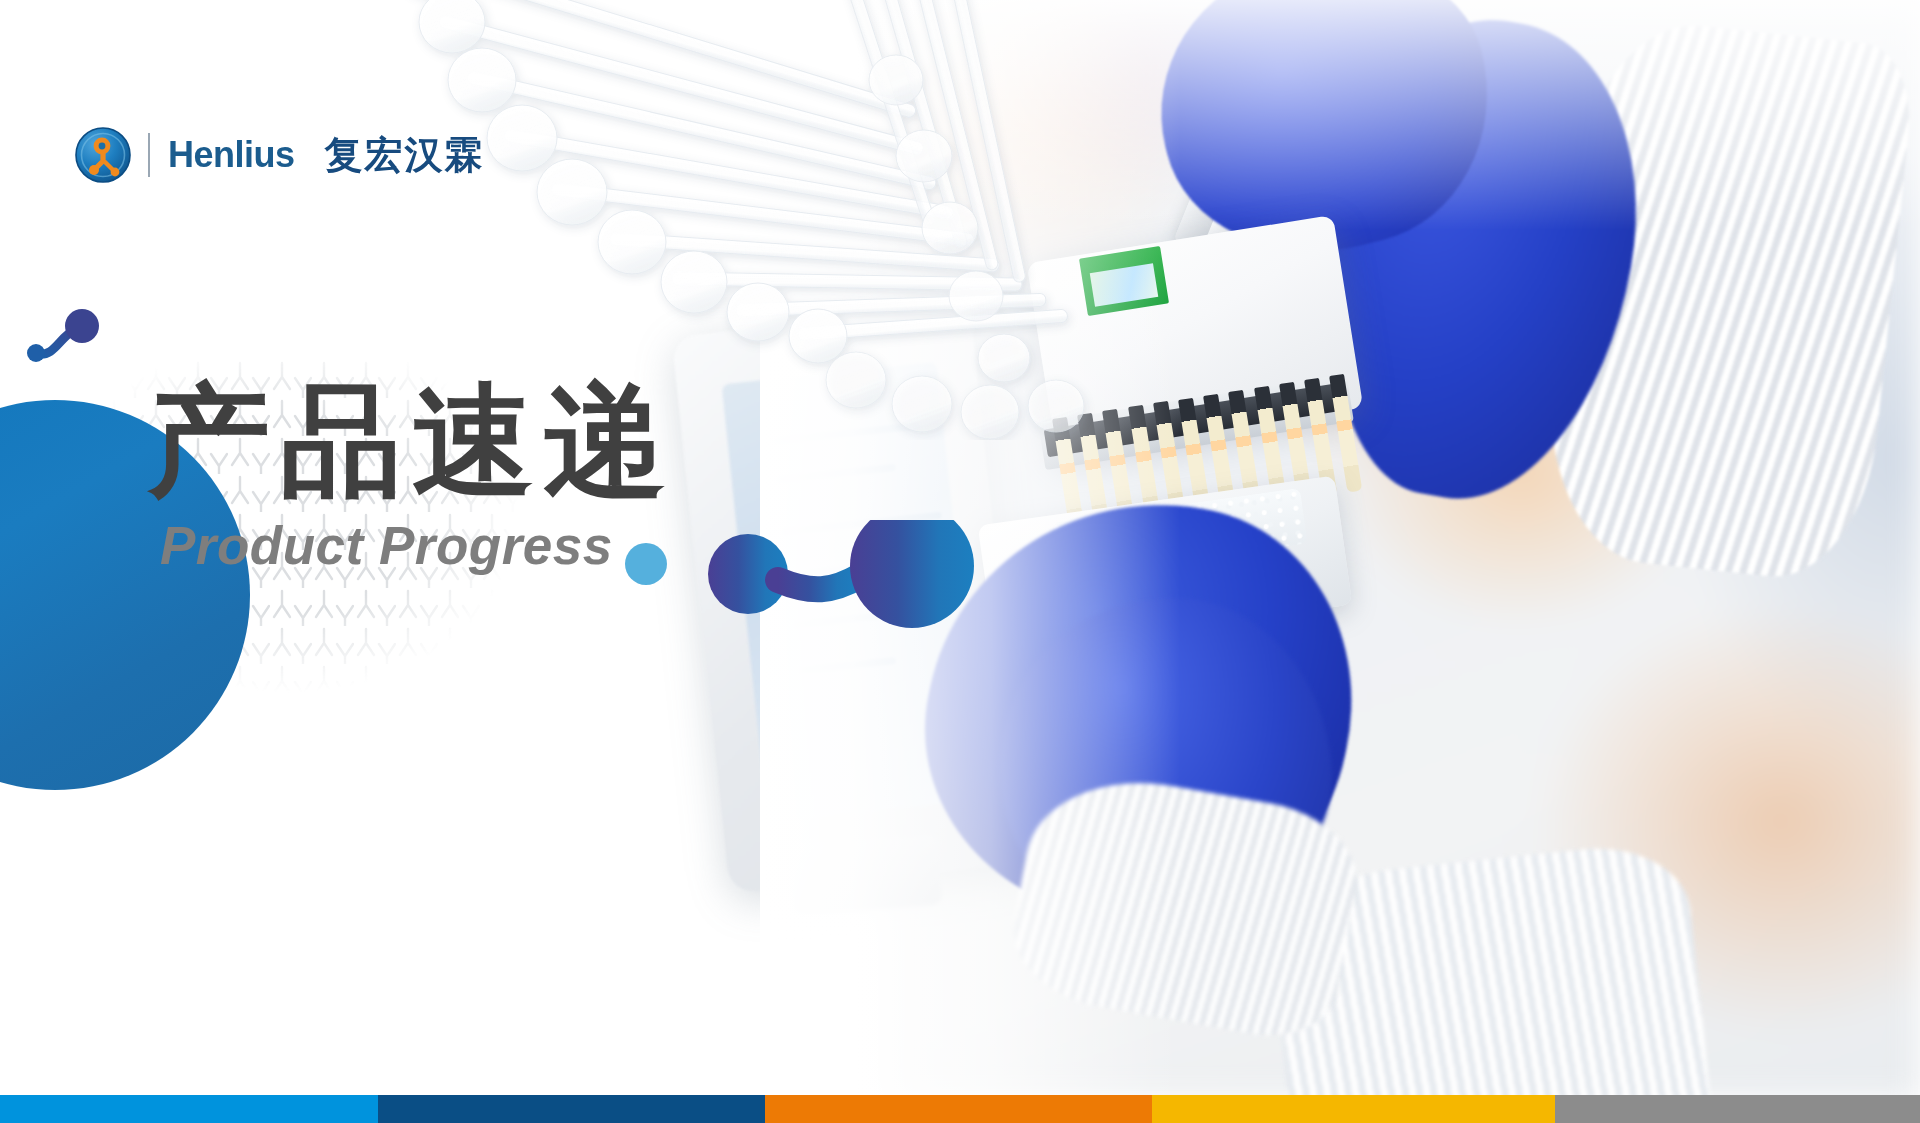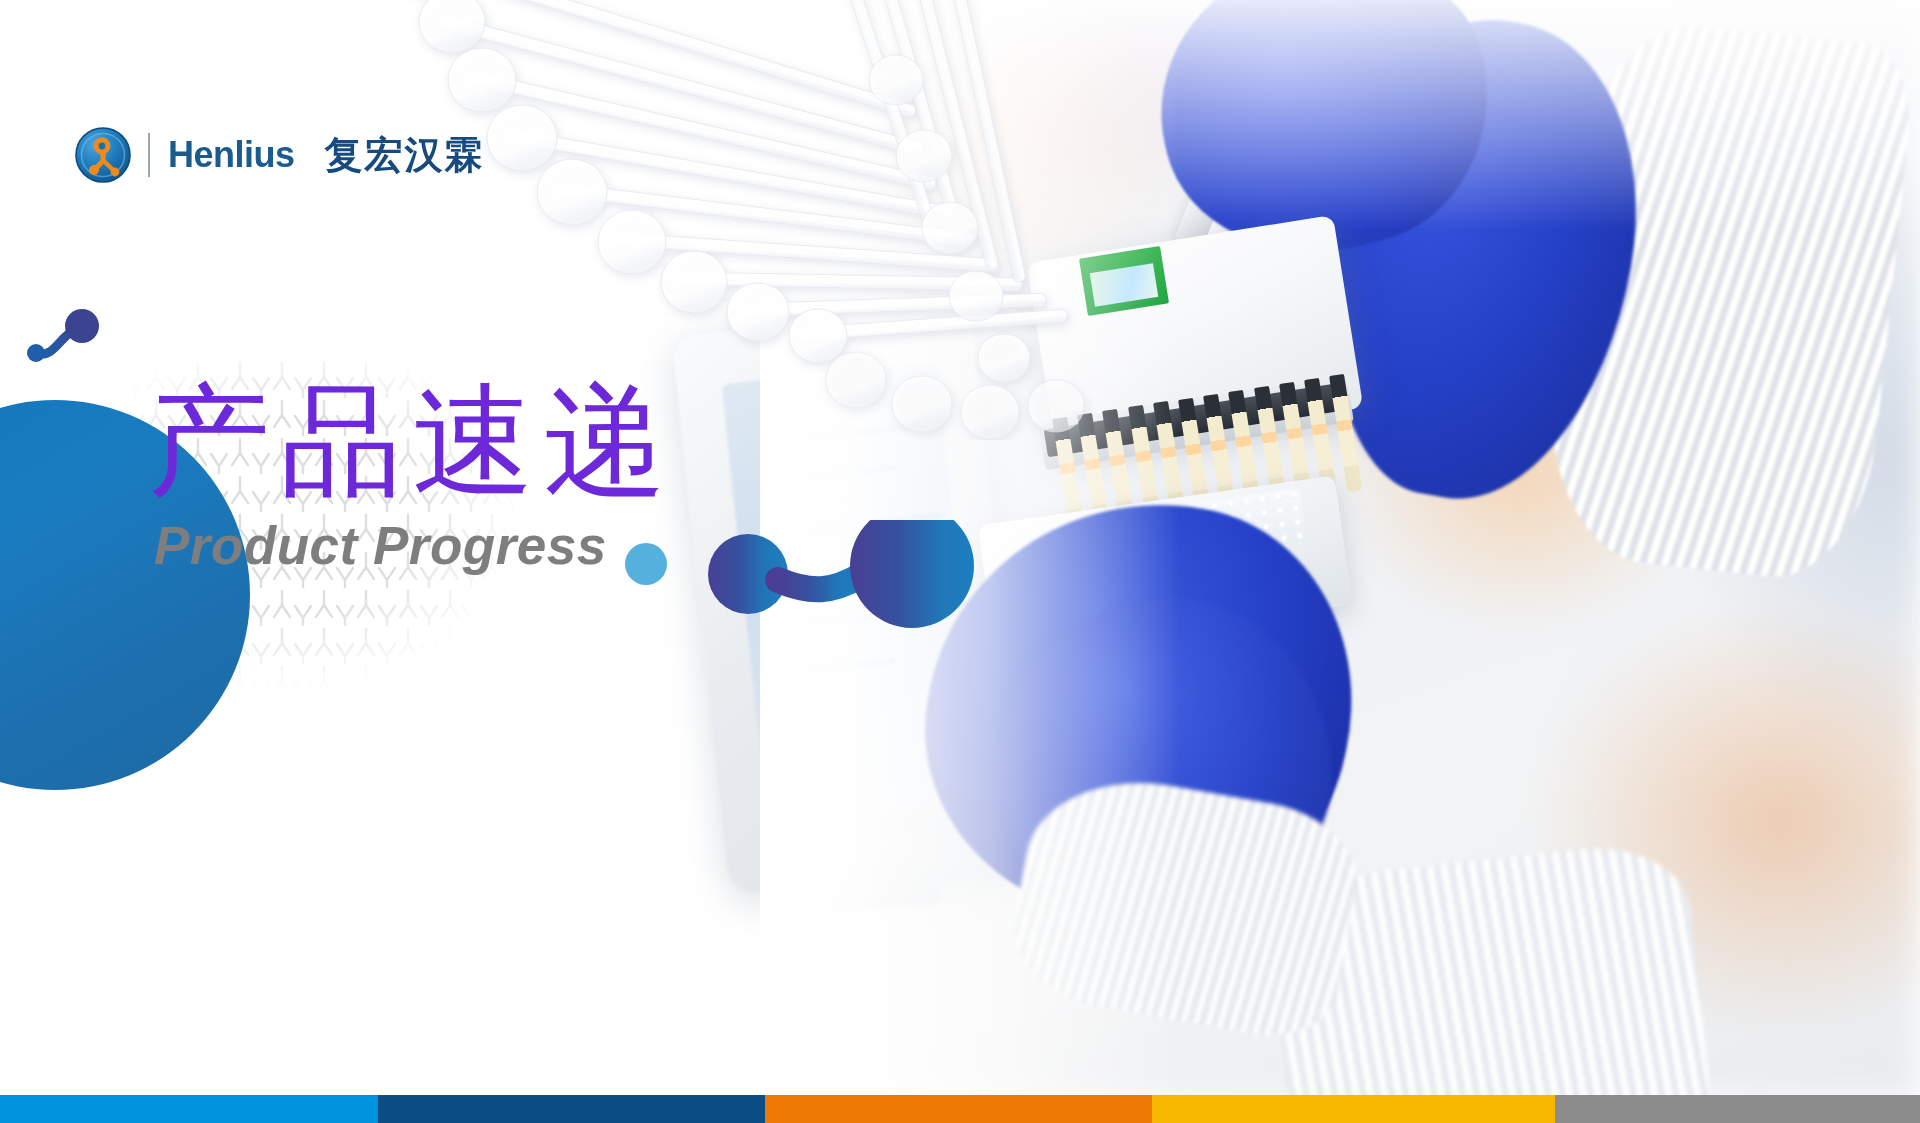--- a/index.html
+++ b/index.html
@@ -197,26 +197,26 @@
   .logo { position:absolute; left:74px; top:124px; display:flex; align-items:center; height:62px; }
   .logo-mark { width:58px; height:58px; flex:0 0 58px; }
   .logo-div  { width:2px; height:44px; margin:0 18px 0 16px; background:#9aa7b4; }
   .logo-en   { font-size:36px; font-weight:700; color:#1B5C8E; letter-spacing:-0.5px; line-height:1; }
   .logo-cn   { font-size:38px; font-weight:700; color:#174B7F; margin-left:30px; line-height:1;
                font-family:"DejaVu Sans","Liberation Sans",sans-serif; letter-spacing:2px; }
 
   
   .title-block { position:absolute; left:148px; top:378px; }
   .title-cn {
-    font-size:122px; font-weight:400; color:#6d28d9; line-height:1.04;
+    font-size:122px; font-weight:700; color:#404040; line-height:1.04;
     letter-spacing:10px;
     font-family:"DejaVu Sans","Liberation Sans",sans-serif;
   }
   .title-en {
-    margin-top:12px; margin-left:6px;
+    margin-top:12px; margin-left:12px;
     font-size:53px; font-weight:700; font-style:italic; color:#7E7E7E;
     letter-spacing:0.5px; line-height:1.1;
   }
 
   
   .colorbar { position:absolute; left:0; bottom:0; width:1920px; height:28px; display:flex; }
   .colorbar span { display:block; height:100%; }
 </style>
 </head>
 <body>

